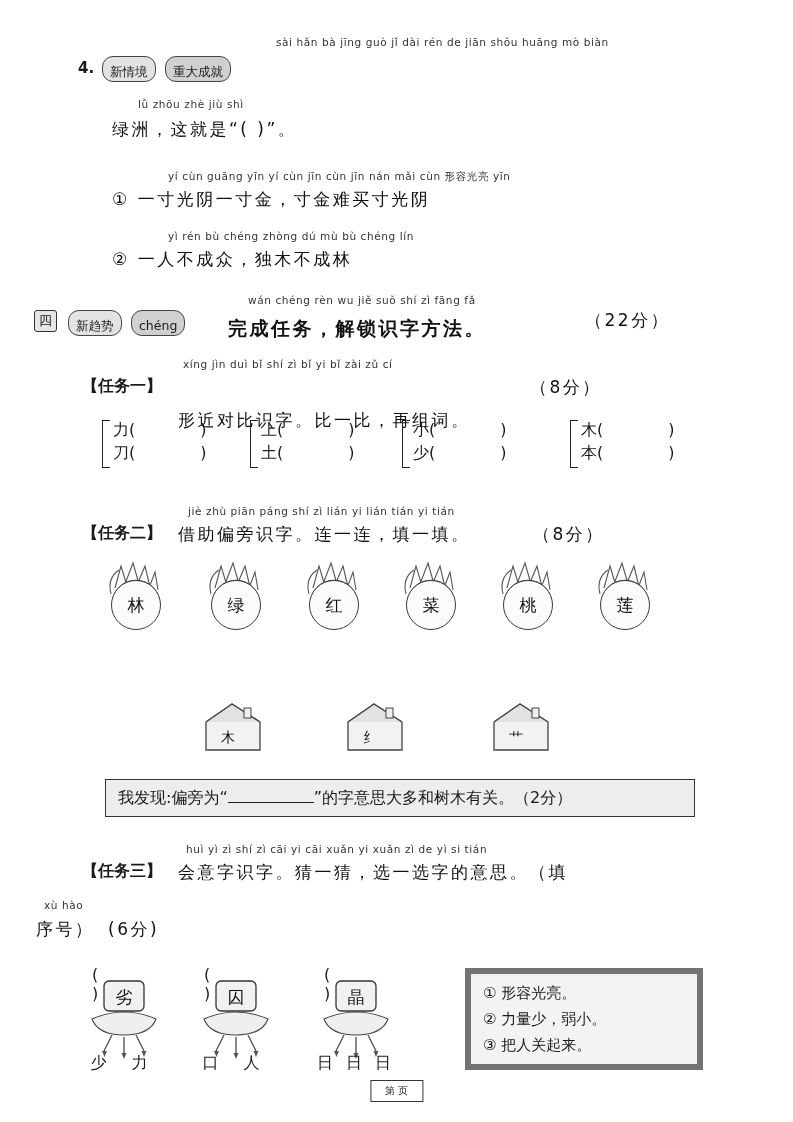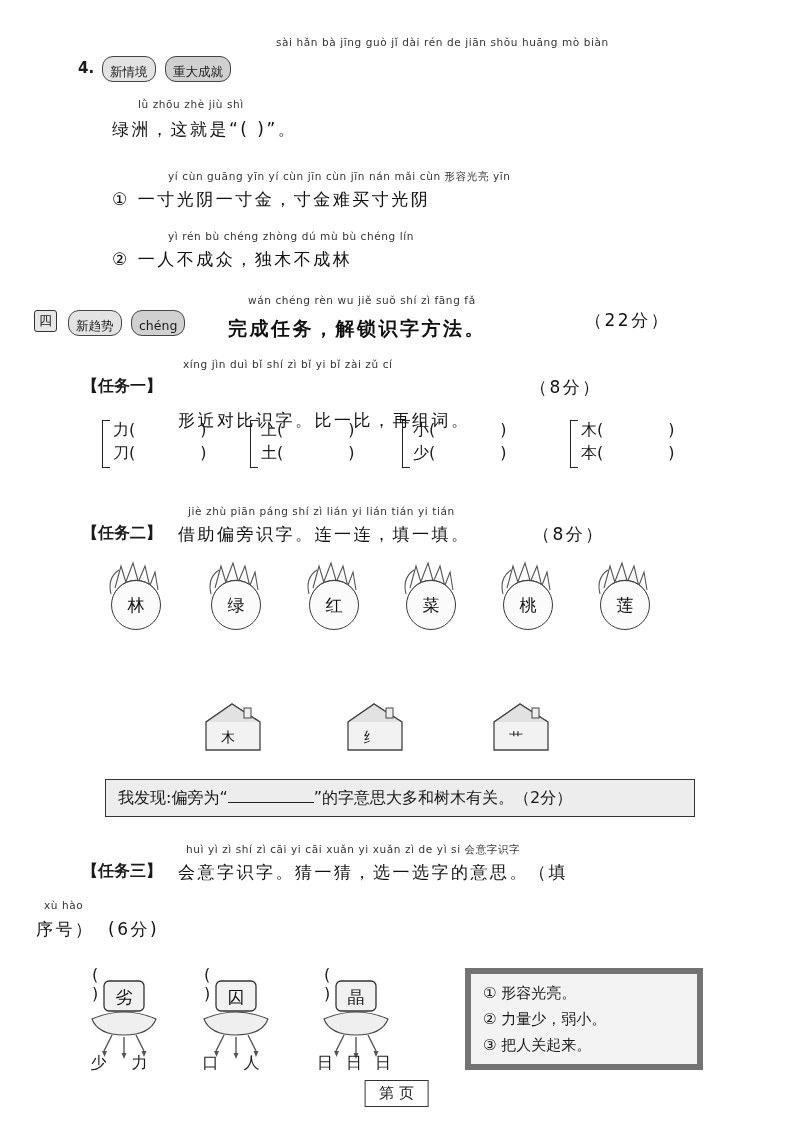--- a/index.html
+++ b/index.html
@@ -59,21 +59,21 @@
   .jelly .topparen{position:absolute;top:0;left:14px;font-size:16px;letter-spacing:24px;}
   .jelly .bottom{position:absolute;left:0;top:88px;width:92px;text-align:center;font-size:16px;letter-spacing:10px;}
   
   .optbox{
     position:absolute;border:6px solid #737373;background:#f3f3f3;
     padding:6px 12px;font-size:15px;line-height:26px;
   }
   
   .footer{
     position:absolute;left:50%;transform:translateX(-50%);
-    border:1px solid #333;padding:3px 14px;font-size:15px;background:#fff;
+    border:1px solid #333;padding:3px 14px;font-size:10px;background:#fff;
   }
 </style>
 </head>
 <body>
 
 <div class="page">
 
   <div class="pin py" style="left:276px;top:36px;">sài hǎn bà jīng guò  jǐ dài rén de jiān shǒu   huāng mò biàn</div>
 
   <div class="pin" style="left:78px;top:58px;">
@@ -247,21 +247,21 @@
       <polyline points="8,22 34,4 62,22" fill="#e2e2e2" stroke="#444" stroke-width="1.3"></polyline>
       <rect x="46" y="8" width="7" height="10" fill="#eee" stroke="#444" stroke-width="1"></rect>
       <text x="30" y="42" font-size="14" text-anchor="middle" fill="#111" font-family="DejaVu Sans">艹</text>
     </svg>
   </div>
 
   <div class="discovery" style="left:105px;top:779px;width:564px;">
     <span>我发现:偏旁为“</span><span class="ul"></span><span>”的字意思大多和树木有关。</span><span>（2分）</span>
   </div>
 
-  <div class="pin py" style="left:186px;top:843px;">huì yì zì shí zì     cāi yi cāi  xuǎn yi xuǎn zì de yì si       会意字识字</div>
+  <div class="pin py" style="left:186px;top:843px;">huì yì zì shí zì     cāi yi cāi  xuǎn yi xuǎn zì de yì si       tián</div>
   <div class="pin tasklabel" style="left:82px;top:861px;">【任务三】</div>
   <div class="pin han" style="left:178px;top:861px;">会意字识字。猜一猜，选一选字的意思。（填</div>
 
   <div class="pin py" style="left:44px;top:899px;">xù hào</div>
   <div class="pin han" style="left:36px;top:918px;">序号）</div>
   <div class="pin han" style="left:108px;top:918px;">(6分)</div>
 
   <div class="jelly" style="left:78px;top:965px;">
     <div class="topparen">(        )</div>
     <svg width="92" height="112" viewBox="0 0 92 112">

